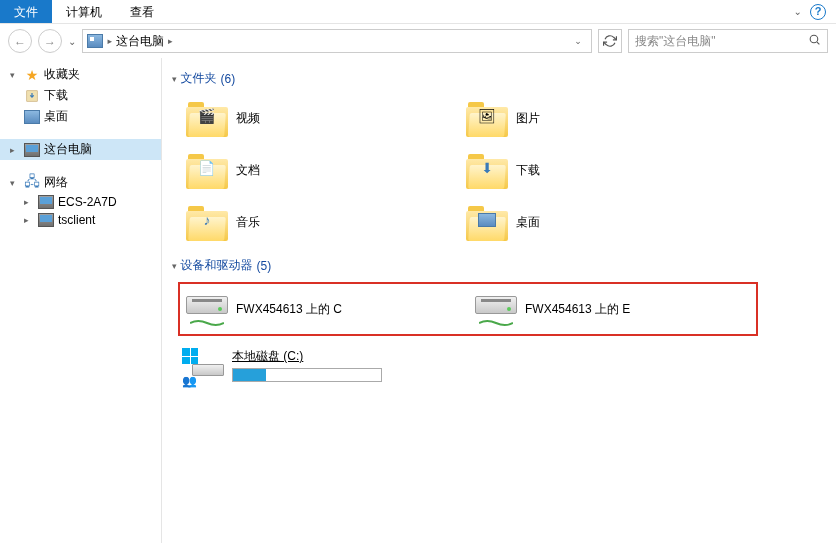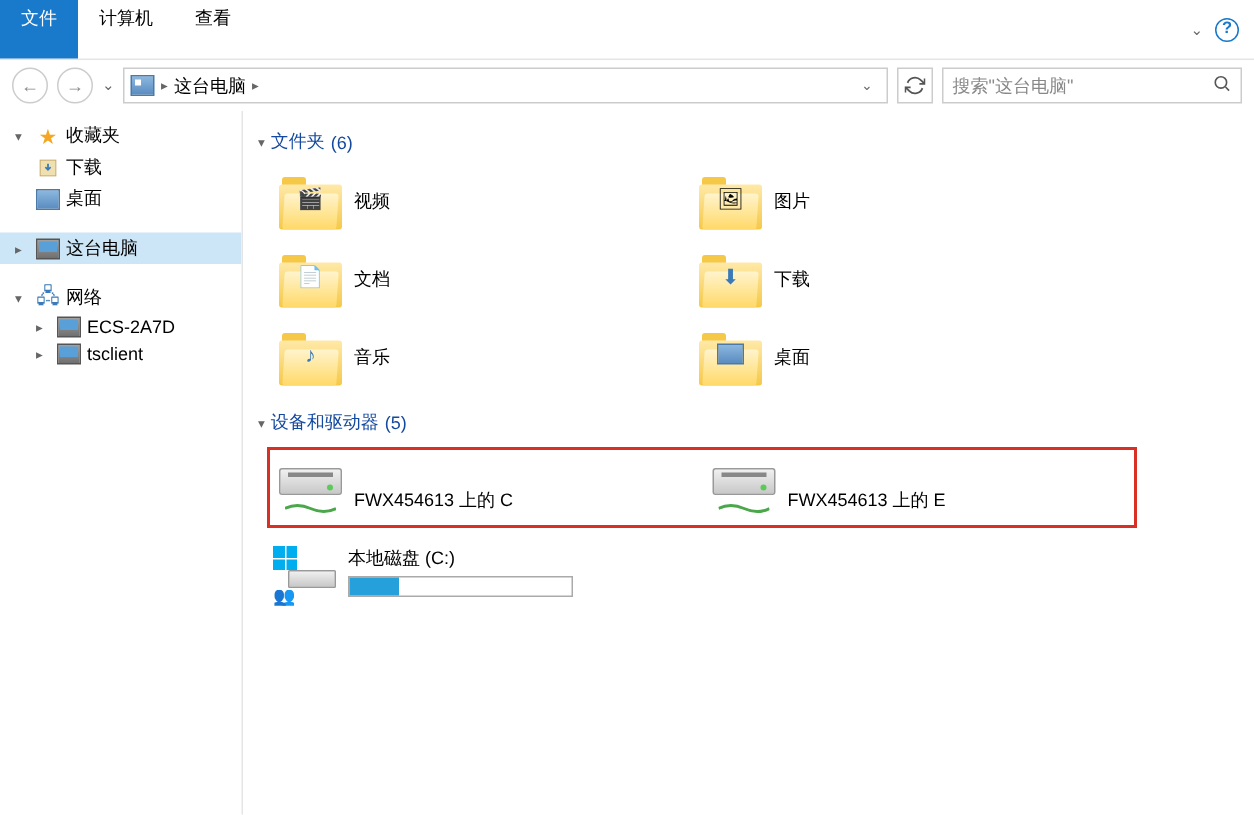--- a/index.html
+++ b/index.html
@@ -1,18 +1,18 @@
 <!DOCTYPE html>
 <html><head>
 <meta charset="utf-8">
 <style>
 * { margin: 0; padding: 0; box-sizing: border-box; font-family: "Microsoft YaHei", "Segoe UI", sans-serif; }
 body { width: 836px; height: 543px; background: #fff; overflow: hidden; font-size: 12px; color: #000; }
 
-.ribbon { height: 40px; background: #fff; border-bottom: 1px solid #e5e5e5; display: flex; align-items: stretch; }
+.ribbon { height: 24px; background: #fff; border-bottom: 1px solid #e5e5e5; display: flex; align-items: stretch; }
 .ribbon-tab { padding: 0 14px; line-height: 24px; cursor: pointer; }
 .ribbon-tab.active { background: #1979ca; color: #fff; }
 .ribbon-right { margin-left: auto; display: flex; align-items: center; gap: 8px; padding-right: 10px; }
 .chev-down { font-size: 10px; color: #666; }
 .help-icon { width: 16px; height: 16px; border: 1.5px solid #1979ca; border-radius: 50%; color: #1979ca; font-size: 11px; text-align: center; line-height: 13px; font-weight: bold; }
 
 .navbar { height: 34px; display: flex; align-items: center; padding: 4px 8px; gap: 6px; }
 .nav-btn { width: 24px; height: 24px; border: 1px solid #ccc; border-radius: 50%; display: flex; align-items: center; justify-content: center; color: #888; font-size: 12px; }
 .breadcrumb { flex: 1; height: 24px; border: 1px solid #ccc; display: flex; align-items: center; padding: 0 4px; gap: 4px; }
 .bc-icon { width: 16px; height: 14px; background: linear-gradient(#8cb8e0,#5a8cc0); border: 1px solid #4a7aa8; position: relative; }
@@ -46,36 +46,36 @@
 .group-tri { font-size: 9px; color: #666; }
 .group-items { display: grid; grid-template-columns: 1fr 1fr; gap: 6px 10px; padding-left: 10px; margin-bottom: 12px; max-width: 560px; }
 .folder-item { display: flex; align-items: center; gap: 8px; padding: 4px; cursor: pointer; }
 .folder-icon { width: 42px; height: 38px; position: relative; }
 .folder-back { position:absolute; bottom:0; width:42px; height:30px; background:linear-gradient(#ffe9a8,#f5c848); border-radius:2px; }
 .folder-tab { position:absolute; top:3px; left:2px; width:16px; height:6px; background:#f5c848; border-radius:2px 2px 0 0; }
 .folder-front { position:absolute; bottom:0; left:3px; width:36px; height:24px; background:linear-gradient(#fff4cc,#ffd968); border-radius:2px; transform:skewX(-4deg); }
 .folder-inner { position:absolute; top:8px; left:10px; width:22px; height:18px; display:flex; align-items:center; justify-content:center; font-size:14px; }
 
 .highlight-box { border: 2px solid #d93025; padding: 6px 4px; display: grid; grid-template-columns: 1fr 1fr; gap: 14px 10px; max-width: 580px; margin-left: 6px; margin-bottom: 8px; }
-.drive-item { display: flex; align-items: flex-end; gap: 8px; padding: 2px; cursor: pointer; }
+.drive-item { display: flex; align-items: center; gap: 8px; padding: 2px; cursor: pointer; }
 .drive-icon { width: 42px; height: 34px; position: relative; }
 .drive-box { position:absolute; top:4px; width:42px; height:18px; background:linear-gradient(#f0f0f0,#c8c8c8); border:1px solid #999; border-radius:2px; }
 .drive-slot { position:absolute; top:7px; left:6px; width:30px; height:3px; background:#888; }
 .drive-led { position:absolute; top:15px; right:6px; width:4px; height:4px; background:#5aca5a; border-radius:50%; }
 .drive-cable { position:absolute; bottom:2px; left:4px; width:34px; height:8px; }
 .drive-cable svg { width:100%; height:100%; }
 
 .local-drive { display:flex; align-items:flex-start; gap:8px; padding:4px 10px; max-width:300px; cursor:pointer; }
 .local-icon { width:42px; height:40px; position:relative; }
 .local-winlogo { position:absolute; top:0; left:0; width:16px; height:16px; display:grid; grid-template-columns:1fr 1fr; grid-template-rows:1fr 1fr; gap:1px; }
 .local-winlogo span:nth-child(1){background:#00adef;} .local-winlogo span:nth-child(2){background:#00adef;}
 .local-winlogo span:nth-child(3){background:#00adef;} .local-winlogo span:nth-child(4){background:#00adef;}
 .local-people { position:absolute; bottom:0; left:0; font-size:12px; }
 .local-drivebox { position:absolute; top:16px; left:10px; width:32px; height:12px; background:linear-gradient(#f0f0f0,#c8c8c8); border:1px solid #999; border-radius:1px; }
-.local-info { flex:1; }
+.local-info { flex:1;text-decoration:underline; }
 .local-bar { width:150px; height:14px; border:1px solid #aaa; margin:3px 0; position:relative; background:#fff; }
 .local-bar-fill { height:100%; background:#26a0da; width:22%; }
 .local-sub { color:#666; font-size:11px; }
 </style>
 </head>
 <body>
 
 <div class="ribbon">
   <div class="ribbon-tab active">文件</div>
   <div class="ribbon-tab">计算机</div>

